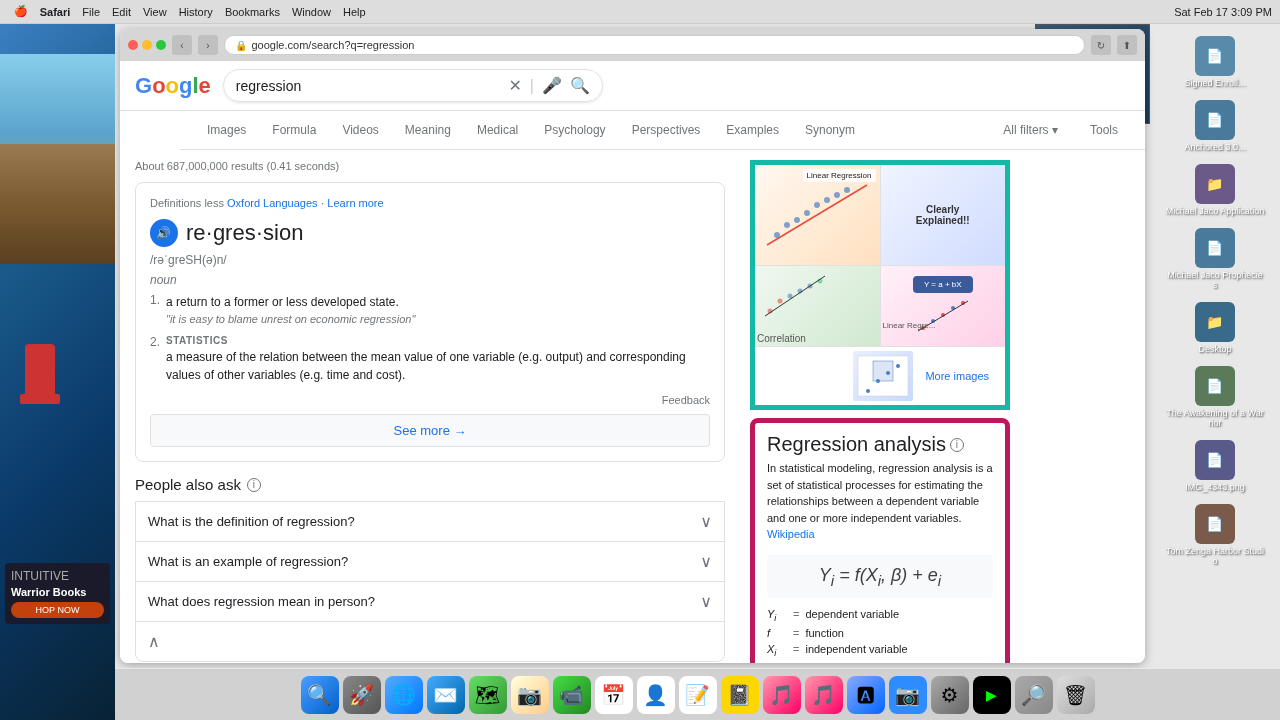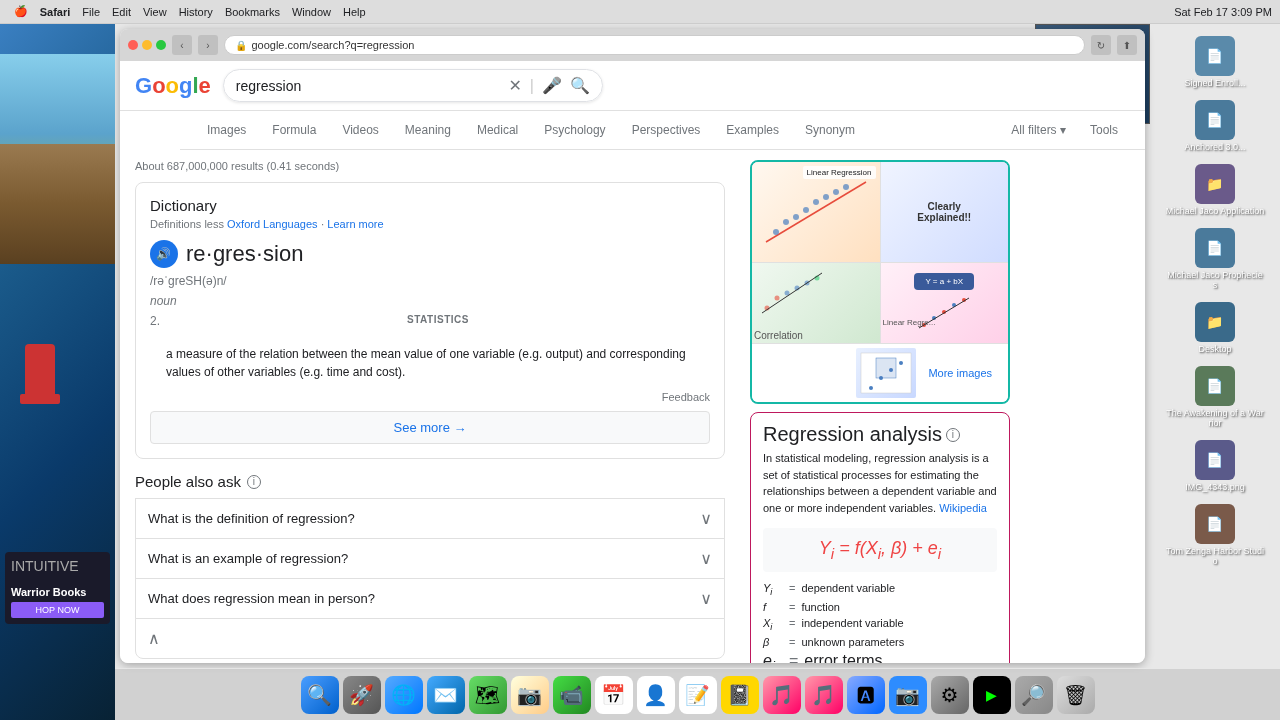--- a/index.html
+++ b/index.html
@@ -22,26 +22,26 @@
       overflow: hidden;
     }
     .sidebar-bg {
       width: 100%;
       height: 100%;
       background: linear-gradient(135deg, #3a7fc1 0%, #1a5a8a 30%, #0a3a6a 60%, #082030 100%);
       position: absolute;
     }
     .sidebar-shop-btn {
       display: block;
-      background: #8b5cf6;
+      background: #c2410c;
       color: white;
       border: none;
       padding: 3px 6px;
       font-size: 9px;
-      border-radius: 2px;
+      border-radius: 8px;
       margin-top: 4px;
       cursor: pointer;
       width: 100%;
     }
 
     
     .browser-window {
       flex: 1;
       display: flex;
       flex-direction: column;
@@ -181,21 +181,21 @@
       font-size: 12px;
       color: #70757a;
       cursor: pointer;
       white-space: nowrap;
       background: none;
       border: none;
     }
     .filter-more {
       margin-left: auto;
       display: flex;
-      gap: 0;
+      gap: 8px;
       align-items: center;
     }
     .filter-more-btn {
       padding: 6px 12px;
       font-size: 12px;
       color: #70757a;
       cursor: pointer;
       background: none;
       border: none;
       display: flex;
@@ -309,22 +309,21 @@
       color: #70757a;
       font-style: italic;
       margin-top: 2px;
     }
     .stats-label {
       font-size: 10px;
       font-weight: 600;
       color: #70757a;
       letter-spacing: 0.5px;
       text-transform: uppercase;
-      margin-bottom: 20px;
-      text-align: center;
+      margin-bottom: 2px;
     }
     .feedback-link {
       text-align: right;
       font-size: 11px;
       color: #70757a;
       margin-top: 8px;
     }
     .see-more-btn {
       display: block;
       width: 100%;
@@ -368,21 +367,21 @@
       cursor: pointer;
       font-size: 13px;
       color: #202124;
     }
     .paa-chevron {
       color: #70757a;
       font-size: 16px;
     }
 
     .knowledge-panel {
-      border: 1px solid #be185d;
+      border: 5px solid #be185d;
       border-radius: 8px;
       overflow: hidden;
       background: white;
     }
     .kp-title {
       font-size: 20px;
       font-weight: 400;
       color: #202124;
       padding: 10px 12px 4px;
       display: flex;
@@ -624,21 +623,21 @@
 
     <div style="position:absolute; top:30px; left:0; right:0; height:200px; background:linear-gradient(to bottom, #87ceeb 0%, #5ba3cc 40%, #8aaa60 70%, #6a8a40 100%);"></div>
     <div style="position:absolute; top:120px; left:0; right:0; height:120px; background:linear-gradient(to bottom, #9a7a50 0%, #7a5a30 50%, #5a4020 100%);"></div>
 
     <div style="position:absolute; bottom:320px; left:10px; width:60px; height:80px;">
       <div style="width:30px; height:50px; background:#cc3333; border-radius:4px 4px 0 0; margin:0 auto;"></div>
       <div style="width:40px; height:10px; background:#cc3333; border-radius:2px; margin:0 auto;"></div>
     </div>
 
     <div style="position:absolute; bottom:120px; left:5px; right:5px; background:#1a1a2a; border-radius:4px; padding:6px;">
-      <div style="font-size:14px; color:#aaa; margin-bottom:12px;">INTUITIVE</div>
+      <div style="font-size:12px; color:#aaa; margin-bottom:3px;">INTUITIVE</div>
       <div style="font-size:11px; font-weight:bold; color:white; margin-bottom:3px;">Warrior Books</div>
       <button class="sidebar-shop-btn">HOP NOW</button>
     </div>
   </div>
 
   <div class="browser-window">
 
     <div class="browser-chrome">
       <div class="browser-controls">
         <div class="traffic-lights">
@@ -687,34 +686,37 @@
           <button class="filter-more-btn">Tools</button>
         </div>
       </div>
 
       <div class="main-content">
 
         <div class="left-results">
           <div class="results-count">About 687,000,000 results (0.41 seconds)</div>
 
           <div class="dictionary-card">
-            <div class="dictionary-title">Dictionary</div>
             <div class="dictionary-source">
               <span>Definitions less</span>
               <a href="#" style="color:#1a73e8;">Oxford Languages</a>
               <span> · </span>
               <a href="#" style="color:#1a73e8;">Learn more</a>
             </div>
             <div class="word-entry">
               <button class="audio-btn">🔊</button>
               <span class="word-text">re·gres·sion</span>
             </div>
             <div class="phonetic">/rəˈɡreSH(ə)n/</div>
             <div class="pos-label">noun</div>
 
+            <div class="definition-item" data-num="1">
+              <div class="definition-text">a return to a former or less developed state.</div>
+              <div class="definition-example">"it is easy to blame unrest on economic regression"</div>
+            </div>
 
             <div class="definition-item" data-num="2">
               <div class="stats-label">STATISTICS</div>
               <div class="definition-text">a measure of the relation between the mean value of one variable (e.g. output) and corresponding values of other variables (e.g. time and cost).</div>
             </div>
 
             <div class="feedback-link">
               <span>Feedback</span>
             </div>
             <button class="see-more-btn">
@@ -750,21 +752,21 @@
               <div class="paa-question">
                 <span class="paa-chevron">∧</span>
               </div>
 
             </div>
           </div>
         </div>
 
         <div class="right-panel">
 
-          <div style="border:2px solid #14b8a6; border-radius:8px; overflow:hidden; margin-bottom:8px;">
+          <div style="border:5px solid #14b8a6; border-radius:0; overflow:hidden; margin-bottom:8px;">
             <div style="display:grid; grid-template-columns:1fr 1fr; gap:1px; background:#e0e0e0;">
 
               <div style="background:linear-gradient(135deg,#fff8f0,#ffe0c0); height:100px; position:relative; display:flex; align-items:center; justify-content:center; overflow:hidden;">
                 <svg viewBox="0 0 120 80" width="120" height="80">
                   <line x1="10" y1="70" x2="110" y2="10" stroke="#e74c3c" stroke-width="1.5"></line>
                   <circle cx="20" cy="60" r="3" fill="#4a7fc1" opacity="0.7"></circle>
                   <circle cx="30" cy="50" r="3" fill="#4a7fc1" opacity="0.7"></circle>
                   <circle cx="40" cy="45" r="3" fill="#4a7fc1" opacity="0.7"></circle>
                   <circle cx="50" cy="38" r="3" fill="#4a7fc1" opacity="0.7"></circle>
                   <circle cx="60" cy="30" r="3" fill="#4a7fc1" opacity="0.7"></circle>
@@ -830,21 +832,21 @@
           <div class="knowledge-panel">
             <div class="kp-title">
               <span>Regression analysis</span>
               <span style="color:#70757a; font-size:12px; border:1px solid #70757a; border-radius:50%; width:14px; height:14px; display:inline-flex; align-items:center; justify-content:center; font-size:10px;">i</span>
             </div>
             <div class="kp-desc">
               In statistical modeling, regression analysis is a set of statistical processes for estimating the relationships between a dependent variable and one or more independent variables. <a href="#">Wikipedia</a>
             </div>
 
             <div style="background:#f8f9fa; margin:4px 12px 8px; padding:10px; border-radius:4px; text-align:center;">
-              <div style="font-size:18px; font-style:italic; color:#ef4444;">
+              <div style="font-size:18px; font-style:italic; color:#404040;">
                 Y<sub>i</sub> = f(X<sub>i</sub>, β) + e<sub>i</sub>
               </div>
             </div>
 
             <div style="margin-bottom:8px;">
               <div style="display:flex; gap:6px; font-size:11px; color:#202124; padding:2px 12px;">
                 <span style="font-style:italic; min-width:20px;">Y<sub>i</sub></span>
                 <span style="color:#70757a;">=</span>
                 <span>dependent variable</span>
               </div>

